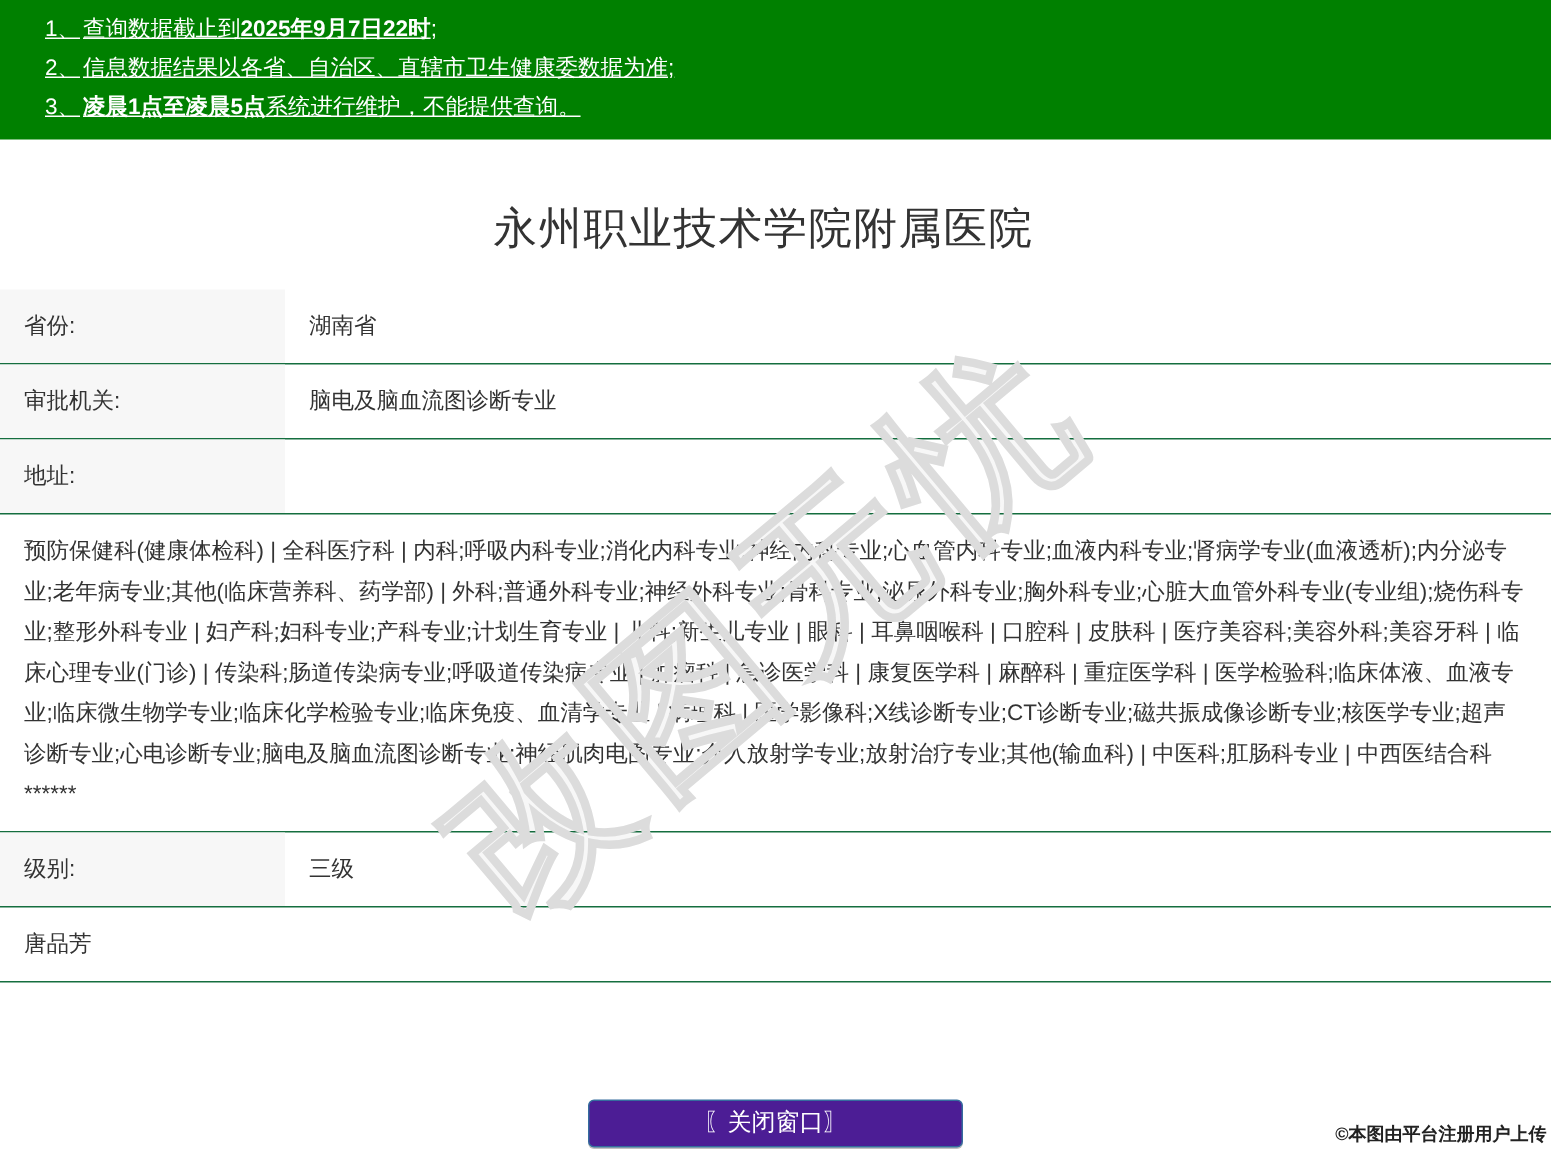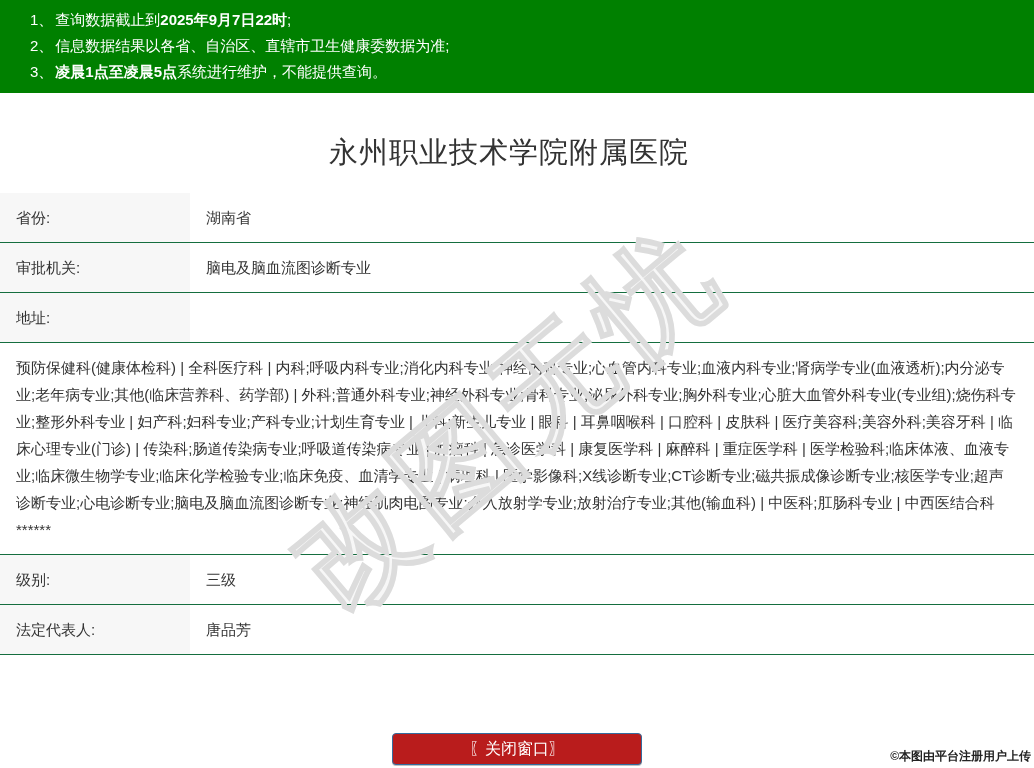--- a/index.html
+++ b/index.html
@@ -1,21 +1,21 @@
 <!DOCTYPE html>
 <html><head>
 <meta charset="utf-8">
 <style>
   * { margin:0; padding:0; box-sizing:border-box; }
   html,body { width:1034px; height:768px; overflow:hidden; background:#fff;
     font-family:"Liberation Sans","DejaVu Sans",sans-serif; }
   .page { position:relative; width:1034px; height:768px; overflow:hidden; }
 
   
-  .notice-bar { background:#008000; color:#fff; padding:7px 10px 12px 30px; height:93px; }
+  .notice-bar { background:#008000; color:#fff; padding:7px 10px 12px 30px; height:93px;text-decoration:underline; }
   .notice-item { list-style:none; font-size:15px; line-height:26px; white-space:nowrap; }
   .notice-item b { font-weight:bold; }
   .notice-num { margin-right:2px; }
 
   
   .page-title { margin:40px 16px 20px 0; text-align:center; font-size:29px; font-weight:400;
     color:#333; letter-spacing:1px; }
 
   
   .info-table { width:100%; position:relative; z-index:2; }
@@ -27,21 +27,21 @@
   
   .watermark { position:absolute; left:160px; top:340px; width:700px; z-index:3;
     font-size:118px; letter-spacing:10px; font-weight:bold; text-align:center;
     color:rgba(0,0,0,0.03); -webkit-text-stroke:2px #dcdcdc;
     transform:rotate(-40deg); transform-origin:50% 50%; pointer-events:none; }
 
   
   .bottom-bar { position:absolute; left:0; bottom:0; width:1034px; height:46px;
     background:#fff; z-index:10; text-align:center; }
   .close-button { display:inline-block; margin-top:11px; width:250px; height:32px;
-    line-height:30px; background:#b91c1c; color:#fff; font-size:16px; text-align:center;
+    line-height:30px; background:#4c1d95; color:#fff; font-size:16px; text-align:center;
     border:1px solid #356c9e; border-radius:4px; cursor:pointer;
     box-shadow:0 1px 0 rgba(0,0,0,0.25); font-family:Liberation Sans, sans-serif; }
   .copyright { position:absolute; right:3px; bottom:3px; font-size:12px; font-weight:bold;
     color:#222; }
 </style>
 </head>
 <body>
 
 <div class="page">
 
@@ -68,21 +68,20 @@
       <div class="tlabel">地址:</div>
     </div>
     <div class="trow">
       <div class="tvalue">预防保健科(健康体检科) | 全科医疗科 | 内科;呼吸内科专业;消化内科专业;神经内科专业;心血管内科专业;血液内科专业;肾病学专业(血液透析);内分泌专业;老年病专业;其他(临床营养科、药学部) | 外科;普通外科专业;神经外科专业;骨科专业;泌尿外科专业;胸外科专业;心脏大血管外科专业(专业组);烧伤科专业;整形外科专业 | 妇产科;妇科专业;产科专业;计划生育专业 | 儿科;新生儿专业 | 眼科 | 耳鼻咽喉科 | 口腔科 | 皮肤科 | 医疗美容科;美容外科;美容牙科 | 临床心理专业(门诊) | 传染科;肠道传染病专业;呼吸道传染病专业 | 肿瘤科 | 急诊医学科 | 康复医学科 | 麻醉科 | 重症医学科 | 医学检验科;临床体液、血液专业;临床微生物学专业;临床化学检验专业;临床免疫、血清学专业 | 病理科 | 医学影像科;X线诊断专业;CT诊断专业;磁共振成像诊断专业;核医学专业;超声诊断专业;心电诊断专业;脑电及脑血流图诊断专业;神经肌肉电图专业;介入放射学专业;放射治疗专业;其他(输血科) | 中医科;肛肠科专业 | 中西医结合科******</div>
     </div>
     <div class="trow">
       <div class="tlabel">级别:</div>
       <div class="tvalue">三级</div>
     </div>
     <div class="trow">
-      <div class="tlabel">法定代表人:</div>
       <div class="tvalue">唐品芳</div>
     </div>
   </div>
 
   <div class="bottom-bar">
     <button class="close-button">〖关闭窗口〗</button>
     <span class="copyright">©本图由平台注册用户上传</span>
   </div>
 
 </div>

